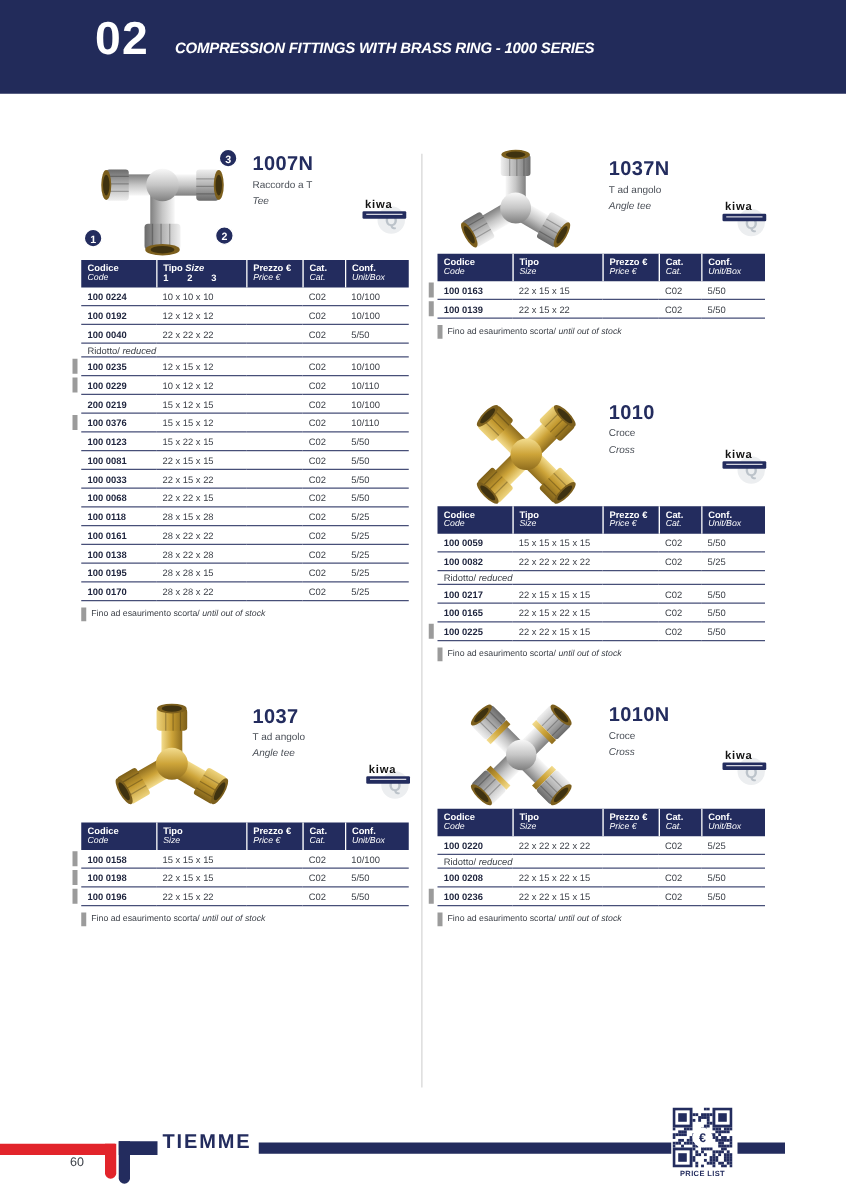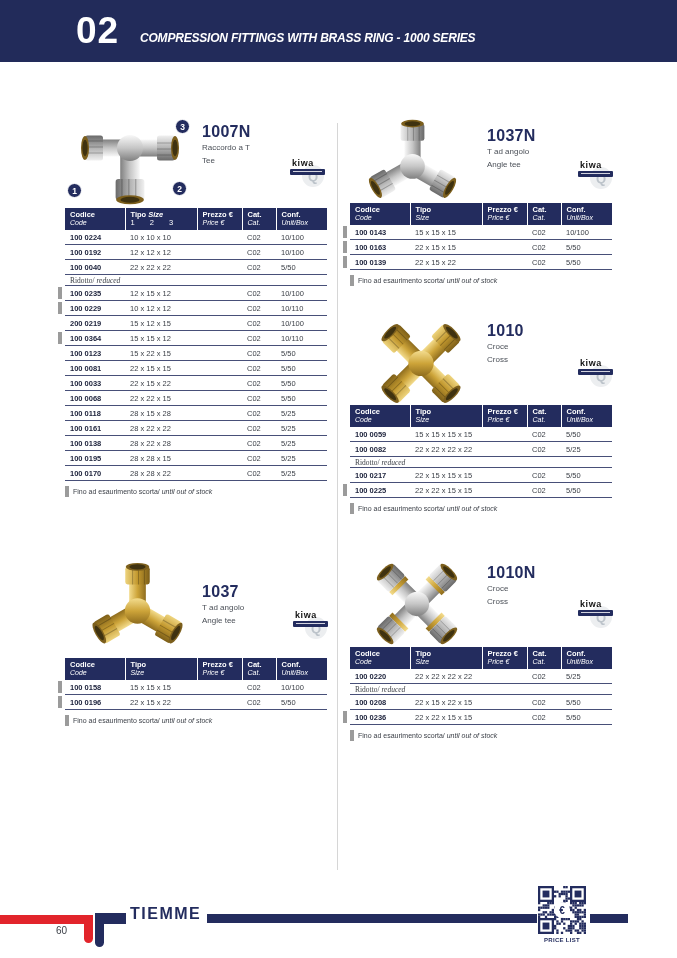--- a/index.html
+++ b/index.html
@@ -1,20 +1,20 @@
 <!DOCTYPE html>
 <html><head>
 <meta charset="utf-8">
 <style>
   html,body{margin:0;padding:0;background:#ffffff;}
   .page{position:relative;width:677px;height:958px;background:#fff;overflow:hidden;
         font-family:"Liberation Sans",sans-serif;margin:0 auto;}
 
   
-  .band{position:absolute;left:0;top:0;width:677px;height:62px;background:#222b5a;}
+  .band{position:absolute;left:0;top:0;width:677px;height:75px;background:#222b5a;}
   .band-num{position:absolute;left:76px;top:10px;font-size:37px;font-weight:bold;color:#fff;letter-spacing:1px;}
   .band-title{position:absolute;left:140px;top:15px;font-size:13px;font-weight:bold;color:#fff;letter-spacing:-0.2px;white-space:nowrap;}
   .band-sub{position:absolute;left:140px;top:31px;font-size:12px;font-weight:bold;font-style:italic;color:#fff;letter-spacing:-0.2px;white-space:nowrap;}
 
   .vdivider{position:absolute;left:337px;top:123px;width:1px;height:747px;background:#d6d6d6;}
 
   
   .section{position:absolute;width:262px;}
   .s1{left:65px;top:115px;}
   .s2{left:350px;top:115px;}
@@ -31,48 +31,48 @@
   .s5 .pimg{left:8px;top:2px;width:118px;height:92px;}
 
   .marker{position:absolute;width:15px;height:15px;border-radius:50%;background:#232c5e;color:#fff;
           font-size:8.5px;font-weight:bold;display:flex;align-items:center;justify-content:center;
           border:1px solid #fff;box-sizing:border-box;z-index:3;}
   .s1 .m3{left:110px;top:4px;}
   .s1 .m1{left:2px;top:68px;}
   .s1 .m2{left:107px;top:66px;}
 
   .ptitle{position:absolute;left:137px;}
-  .s1 .ptitle{top:8px;} .s2 .ptitle{top:12px;} .s3 .ptitle{top:12px;} .s4 .ptitle{top:28px;} .s5 .ptitle{top:9px;}
+  .s1 .ptitle{top:8px;} .s2 .ptitle{top:12px;} .s3 .ptitle{top:12px;} .s4 .ptitle{top:10px;} .s5 .ptitle{top:9px;}
   .pid{font-size:16px;font-weight:bold;color:#232c5e;letter-spacing:.3px;}
   .pname{font-size:8px;color:#4a4f57;margin-top:2px;}
-  .pname-en{font-size:8px;color:#4a4f57;margin-top:4px;}
+  .pname-en{font-size:8px;font-style:italic;color:#4a4f57;margin-top:4px;}
 
   .kiwa{position:absolute;width:40px;height:34px;}
   .s1 .kiwa{left:225px;top:43px;} .s2 .kiwa{left:228px;top:45px;} .s3 .kiwa{left:228px;top:48px;}
   .s4 .kiwa{left:228px;top:55px;} .s5 .kiwa{left:228px;top:44px;}
   .kiwa .kq{position:absolute;left:12px;top:7px;width:22px;height:22px;border-radius:50%;background:#eceef0;
             color:#bcc3ca;font-size:13px;font-weight:bold;display:flex;align-items:center;justify-content:center;}
   .kiwa .kw{position:absolute;left:2px;top:0;font-size:9px;font-weight:bold;color:#141414;letter-spacing:.6px;}
   .kiwa .kbar{position:absolute;left:0;top:11px;width:35px;height:6px;background:#232c5e;border-radius:1px;}
   .kiwa .kbar:after{content:"";display:block;margin:2.2px 3px;height:1px;background:rgba(255,255,255,.8);}
 
   
   .twrap{position:absolute;left:0;width:262px;}
   .s1 .twrap{top:93px;} .s2 .twrap{top:88px;} .s3 .twrap{top:95px;} .s4 .twrap{top:103px;} .s5 .twrap{top:92px;}
   table{width:262px;border-collapse:collapse;table-layout:fixed;}
   thead th{background:#232c5e;color:#fff;vertical-align:top;text-align:left;padding:2px 0 3px 5px;}
   thead th + th{border-left:1px solid #fff;}
   .h1{display:block;font-size:7.5px;font-weight:bold;line-height:9px;}
   .h1 i{font-style:italic;}
   .h2{display:block;font-size:7px;font-weight:normal;line-height:8px;}
   .h2 i{font-style:italic;}
-  .h2.nums{font-weight:normal;word-spacing:13px;font-size:7.5px;}
+  .h2.nums{font-weight:bold;word-spacing:13px;font-size:7.5px;}
   tbody td{height:14px;font-size:7.5px;color:#3c4048;padding:0 0 0 5px;border-bottom:1px solid #474f78;vertical-align:middle;}
   tbody td.c-code{font-weight:bold;color:#20263f;position:relative;}
-  tr.subrow td{height:10px;font-family:Liberation Serif, serif;}
+  tr.subrow td{height:10px;}
   tr.subrow i{font-style:italic;}
   tr.marked td.c-code:before{content:"";position:absolute;left:-7px;top:1px;bottom:1px;width:4px;background:#9b9b9b;}
 
   .stocknote{margin-top:5px;display:flex;align-items:center;gap:4px;}
   .stocknote .bar{width:4px;height:11px;background:#9b9b9b;flex:0 0 auto;}
   .stocknote .t{font-size:7px;color:#3c4048;}
   .stocknote .t i{font-style:italic;}
 
   
   .f-red{position:absolute;left:0;top:915px;width:92px;height:9px;background:#e2242b;}
@@ -230,21 +230,21 @@
               <td class="c-conf">10/110</td>
             </tr>
             <tr class="datarow">
               <td class="c-code">200 0219</td>
               <td class="c-size">15 x 12 x 15</td>
               <td class="c-price"></td>
               <td class="c-cat">C02</td>
               <td class="c-conf">10/100</td>
             </tr>
             <tr class="datarow marked">
-              <td class="c-code">100 0364</td>
+              <td class="c-code">100 0376</td>
               <td class="c-size">15 x 15 x 12</td>
               <td class="c-price"></td>
               <td class="c-cat">C02</td>
               <td class="c-conf">10/110</td>
             </tr>
             <tr class="datarow">
               <td class="c-code">100 0123</td>
               <td class="c-size">15 x 22 x 15</td>
               <td class="c-price"></td>
               <td class="c-cat">C02</td>
@@ -392,27 +392,20 @@
                 <span class="h2"><i>Cat.</i></span>
               </th>
               <th>
                 <span class="h1">Conf.</span>
                 <span class="h2"><i>Unit/Box</i></span>
               </th>
             </tr>
           </thead>
           <tbody>
             <tr class="datarow marked">
-              <td class="c-code">100 0143</td>
-              <td class="c-size">15 x 15 x 15</td>
-              <td class="c-price"></td>
-              <td class="c-cat">C02</td>
-              <td class="c-conf">10/100</td>
-            </tr>
-            <tr class="datarow marked">
               <td class="c-code">100 0163</td>
               <td class="c-size">22 x 15 x 15</td>
               <td class="c-price"></td>
               <td class="c-cat">C02</td>
               <td class="c-conf">5/50</td>
             </tr>
             <tr class="datarow marked">
               <td class="c-code">100 0139</td>
               <td class="c-size">22 x 15 x 22</td>
               <td class="c-price"></td>
@@ -535,20 +528,27 @@
             <tr class="subrow">
               <td colspan="5">Ridotto/ <i>reduced</i></td>
             </tr>
             <tr class="datarow">
               <td class="c-code">100 0217</td>
               <td class="c-size">22 x 15 x 15 x 15</td>
               <td class="c-price"></td>
               <td class="c-cat">C02</td>
               <td class="c-conf">5/50</td>
             </tr>
+            <tr class="datarow">
+              <td class="c-code">100 0165</td>
+              <td class="c-size">22 x 15 x 22 x 15</td>
+              <td class="c-price"></td>
+              <td class="c-cat">C02</td>
+              <td class="c-conf">5/50</td>
+            </tr>
             <tr class="datarow marked">
               <td class="c-code">100 0225</td>
               <td class="c-size">22 x 22 x 15 x 15</td>
               <td class="c-price"></td>
               <td class="c-cat">C02</td>
               <td class="c-conf">5/50</td>
             </tr>
           </tbody>
         </table>
       <div class="stocknote">
@@ -640,20 +640,27 @@
               </th>
             </tr>
           </thead>
           <tbody>
             <tr class="datarow marked">
               <td class="c-code">100 0158</td>
               <td class="c-size">15 x 15 x 15</td>
               <td class="c-price"></td>
               <td class="c-cat">C02</td>
               <td class="c-conf">10/100</td>
+            </tr>
+            <tr class="datarow marked">
+              <td class="c-code">100 0198</td>
+              <td class="c-size">22 x 15 x 15</td>
+              <td class="c-price"></td>
+              <td class="c-cat">C02</td>
+              <td class="c-conf">5/50</td>
             </tr>
             <tr class="datarow marked">
               <td class="c-code">100 0196</td>
               <td class="c-size">22 x 15 x 22</td>
               <td class="c-price"></td>
               <td class="c-cat">C02</td>
               <td class="c-conf">5/50</td>
             </tr>
           </tbody>
         </table>

